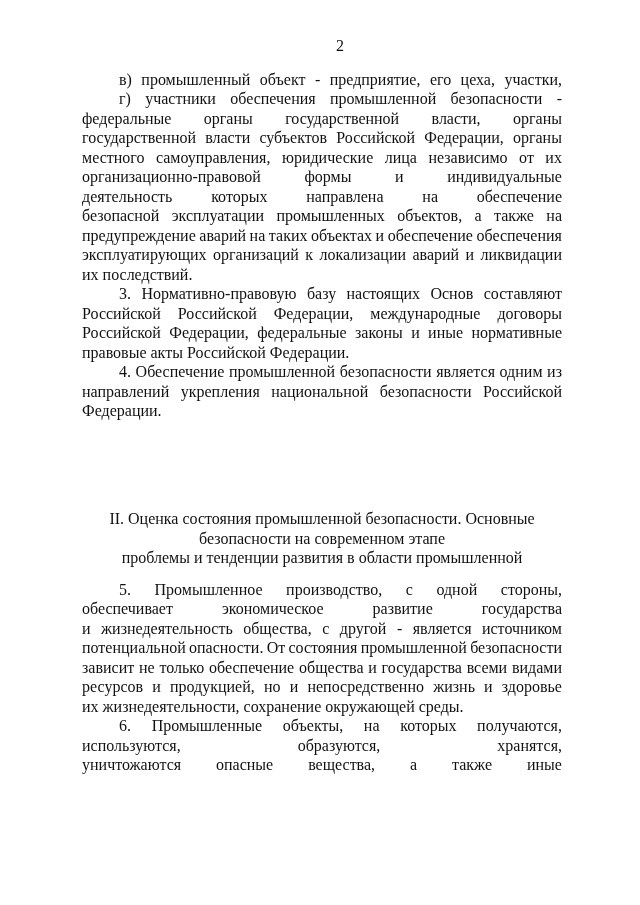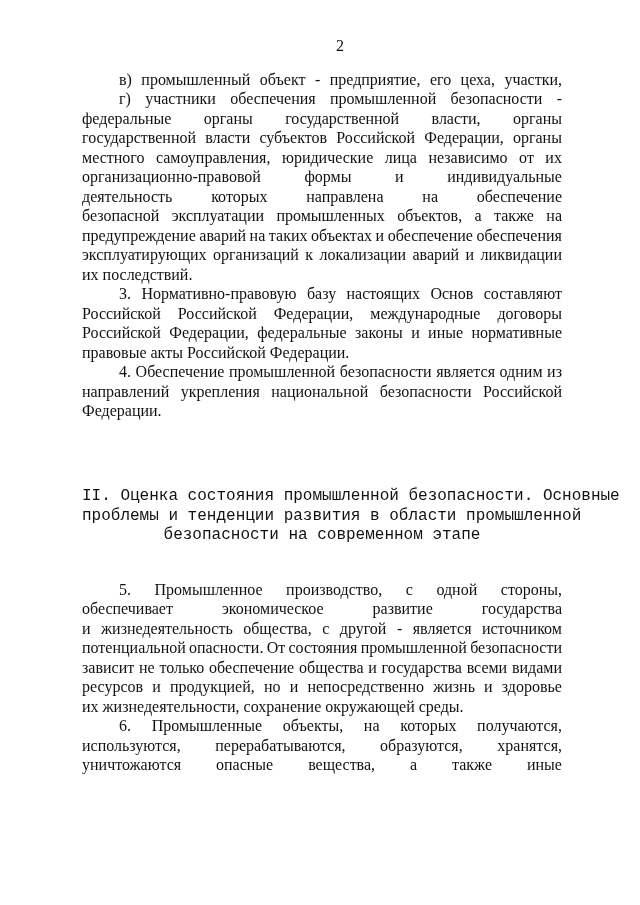--- a/index.html
+++ b/index.html
@@ -7,21 +7,21 @@
     width: 640px; height: 905px; position: relative; overflow: hidden;
     font-family: "Liberation Serif", "DejaVu Serif", serif;
     font-size: 16px; color: #111111;
   }
   .page-number {
     position: absolute; left: 320px; width: 40px; top: 36px;
     text-align: center; line-height: 19.5px; font-size: 16px;
   }
   .block { position: absolute; left: 82px; width: 480px; }
   #block-top { top: 69.5px; }
-  #block-heading { top: 487px; font-family: Liberation Mono, monospace; }
+  #block-heading { top: 509px; }
   #block-bottom { top: 579.5px; }
   .line { height: 19.5px; line-height: 19.5px; white-space: nowrap; }
   .j { display: flex; justify-content: space-between; }
   .indent { padding-left: 37px; }
   .center { text-align: center; }
 </style>
 </head>
 <body>
 
 <div class="page-number">2</div>
@@ -158,22 +158,22 @@
         <span>национальной</span>
         <span>безопасности</span>
         <span>Российской</span>
       </div>
     <div class="line">Федерации.</div>
   </div>
 </div>
 
 <div class="block" id="block-heading">
   <div class="line center">II. Оценка состояния промышленной безопасности. Основные</div>
+  <div class="line center">безопасности на современном этапе</div>
   <div class="line center">проблемы и тенденции развития в области промышленной</div>
-  <div class="line center">безопасности на современном этапе</div>
 </div>
 
 <div class="block" id="block-bottom">
   <div>
     <div class="line j indent">
         <span>5.</span>
         <span>Промышленное</span>
         <span>производство,</span>
         <span>с</span>
         <span>одной</span>
@@ -231,21 +231,20 @@
     <div class="line j indent">
         <span>6.</span>
         <span>Промышленные</span>
         <span>объекты,</span>
         <span>на</span>
         <span>которых</span>
         <span>получаются,</span>
       </div>
     <div class="line j">
         <span>используются,</span>
-        <span>перерабатываются,</span>
         <span>образуются,</span>
         <span>хранятся,</span>
       </div>
     <div class="line j">
         <span>уничтожаются</span>
         <span>опасные</span>
         <span>вещества,</span>
         <span>а</span>
         <span>также</span>
         <span>иные</span>

